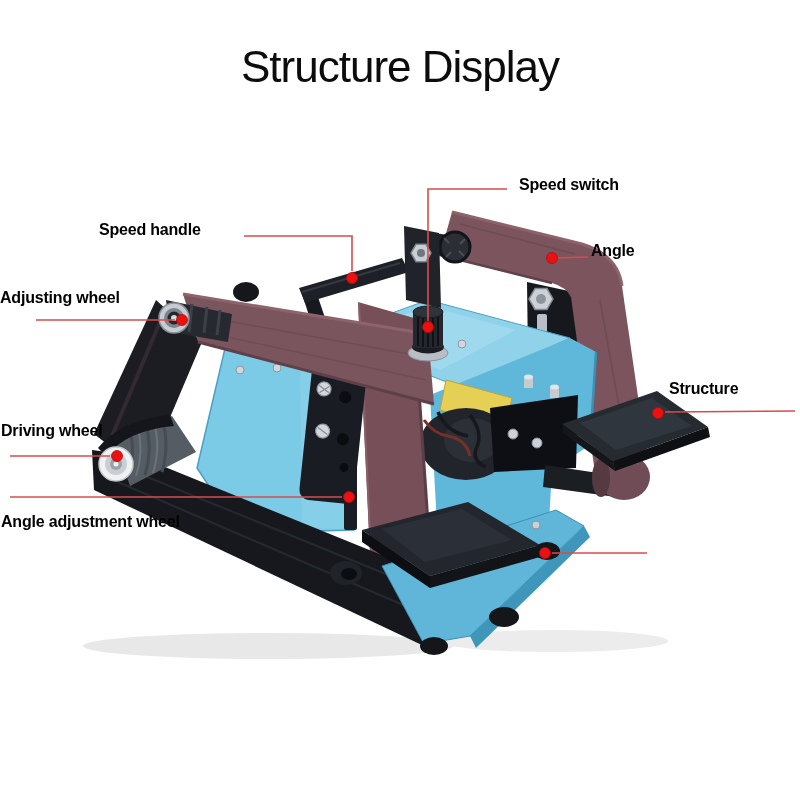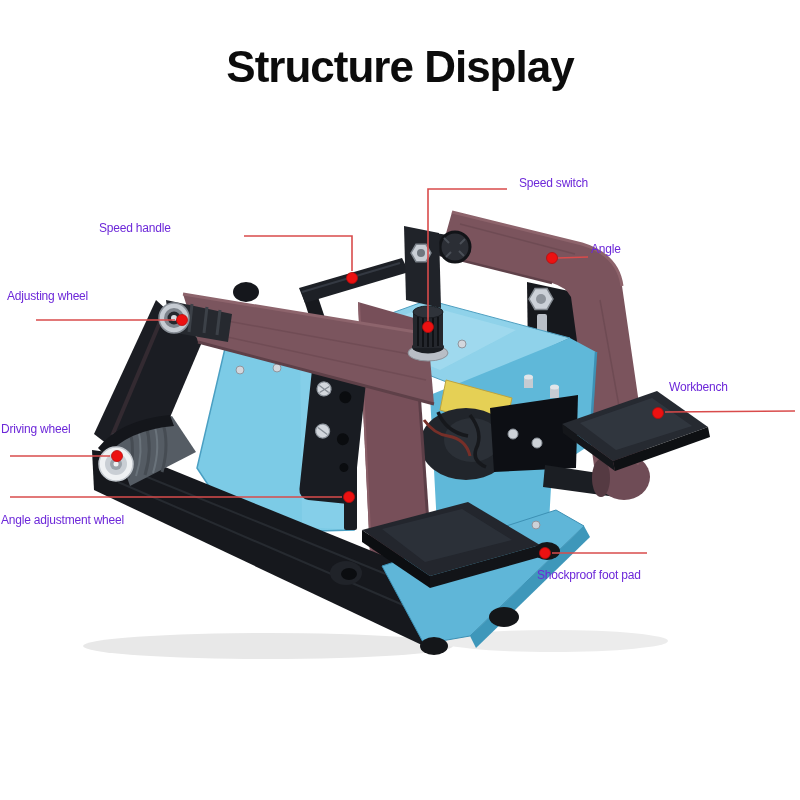--- a/index.html
+++ b/index.html
@@ -1,21 +1,21 @@
 <!DOCTYPE html>
 <html style="--callout-line: #d94b4b; --callout-dot: #ec1111; --machine-body-blue: #7ccbe6; --belt-maroon: #7b555e; --hardware-black: #1d2026; --accent-yellow: #e5d055; --title-color: #0c0c0c;"><head>
 <meta charset="utf-8">
 <style>
   html,body{margin:0;padding:0;background:#ffffff;}
   #stage{position:relative;width:800px;height:800px;background:#ffffff;overflow:hidden;
          font-family:"Liberation Sans",sans-serif;}
   #machine-svg{position:absolute;left:0;top:0;}
   .page-title{position:absolute;left:0;right:0;top:42px;text-align:center;
-              font-size:44px;font-weight:700;letter-spacing:-1px;color:#0c0c0c;}
-  .lbl{position:absolute;font-size:12px;font-weight:400;color:#6d28d9;
+              font-size:44px;font-weight:400;letter-spacing:-1px;color:#0c0c0c;}
+  .lbl{position:absolute;font-size:16px;font-weight:700;color:#000000;
        white-space:nowrap;letter-spacing:-0.2px;}
   .callout-line{stroke:var(--callout-line,#d94b4b);stroke-width:1.6;fill:none;}
   .callout-dot{fill:var(--callout-dot,#ec1111);stroke:#b50d0d;stroke-width:0.8;}
 </style>
 </head>
 <body>
 
 <div id="stage">
 
   <div class="page-title">Structure Display</div>
@@ -206,18 +206,17 @@
       <circle class="callout-dot" cx="117" cy="456" r="5.5"></circle>
       <circle class="callout-dot" cx="349" cy="497" r="5.5"></circle>
       <circle class="callout-dot" cx="658" cy="413" r="5.5"></circle>
       <circle class="callout-dot" cx="545" cy="553" r="5.5"></circle>
     </g>
   </svg>
 
   <div class="lbl" style="left:519px;top:176px">Speed switch</div>
   <div class="lbl" style="left:99px;top:221px">Speed handle</div>
   <div class="lbl" style="left:591px;top:242px">Angle</div>
-  <div class="lbl" style="left:7px;top:289px">Adjusting wheel</div>
-  <div class="lbl" style="left:669px;top:380px">Workbench</div>
+  <div class="lbl" style="left:0;top:289px">Adjusting wheel</div>
+  <div class="lbl" style="left:669px;top:380px">Structure</div>
   <div class="lbl" style="left:1px;top:422px">Driving wheel</div>
   <div class="lbl" style="left:1px;top:513px">Angle adjustment wheel</div>
-  <div class="lbl" style="left:537px;top:568px">Shockproof foot pad</div>
 </div>
 
 </body></html>

